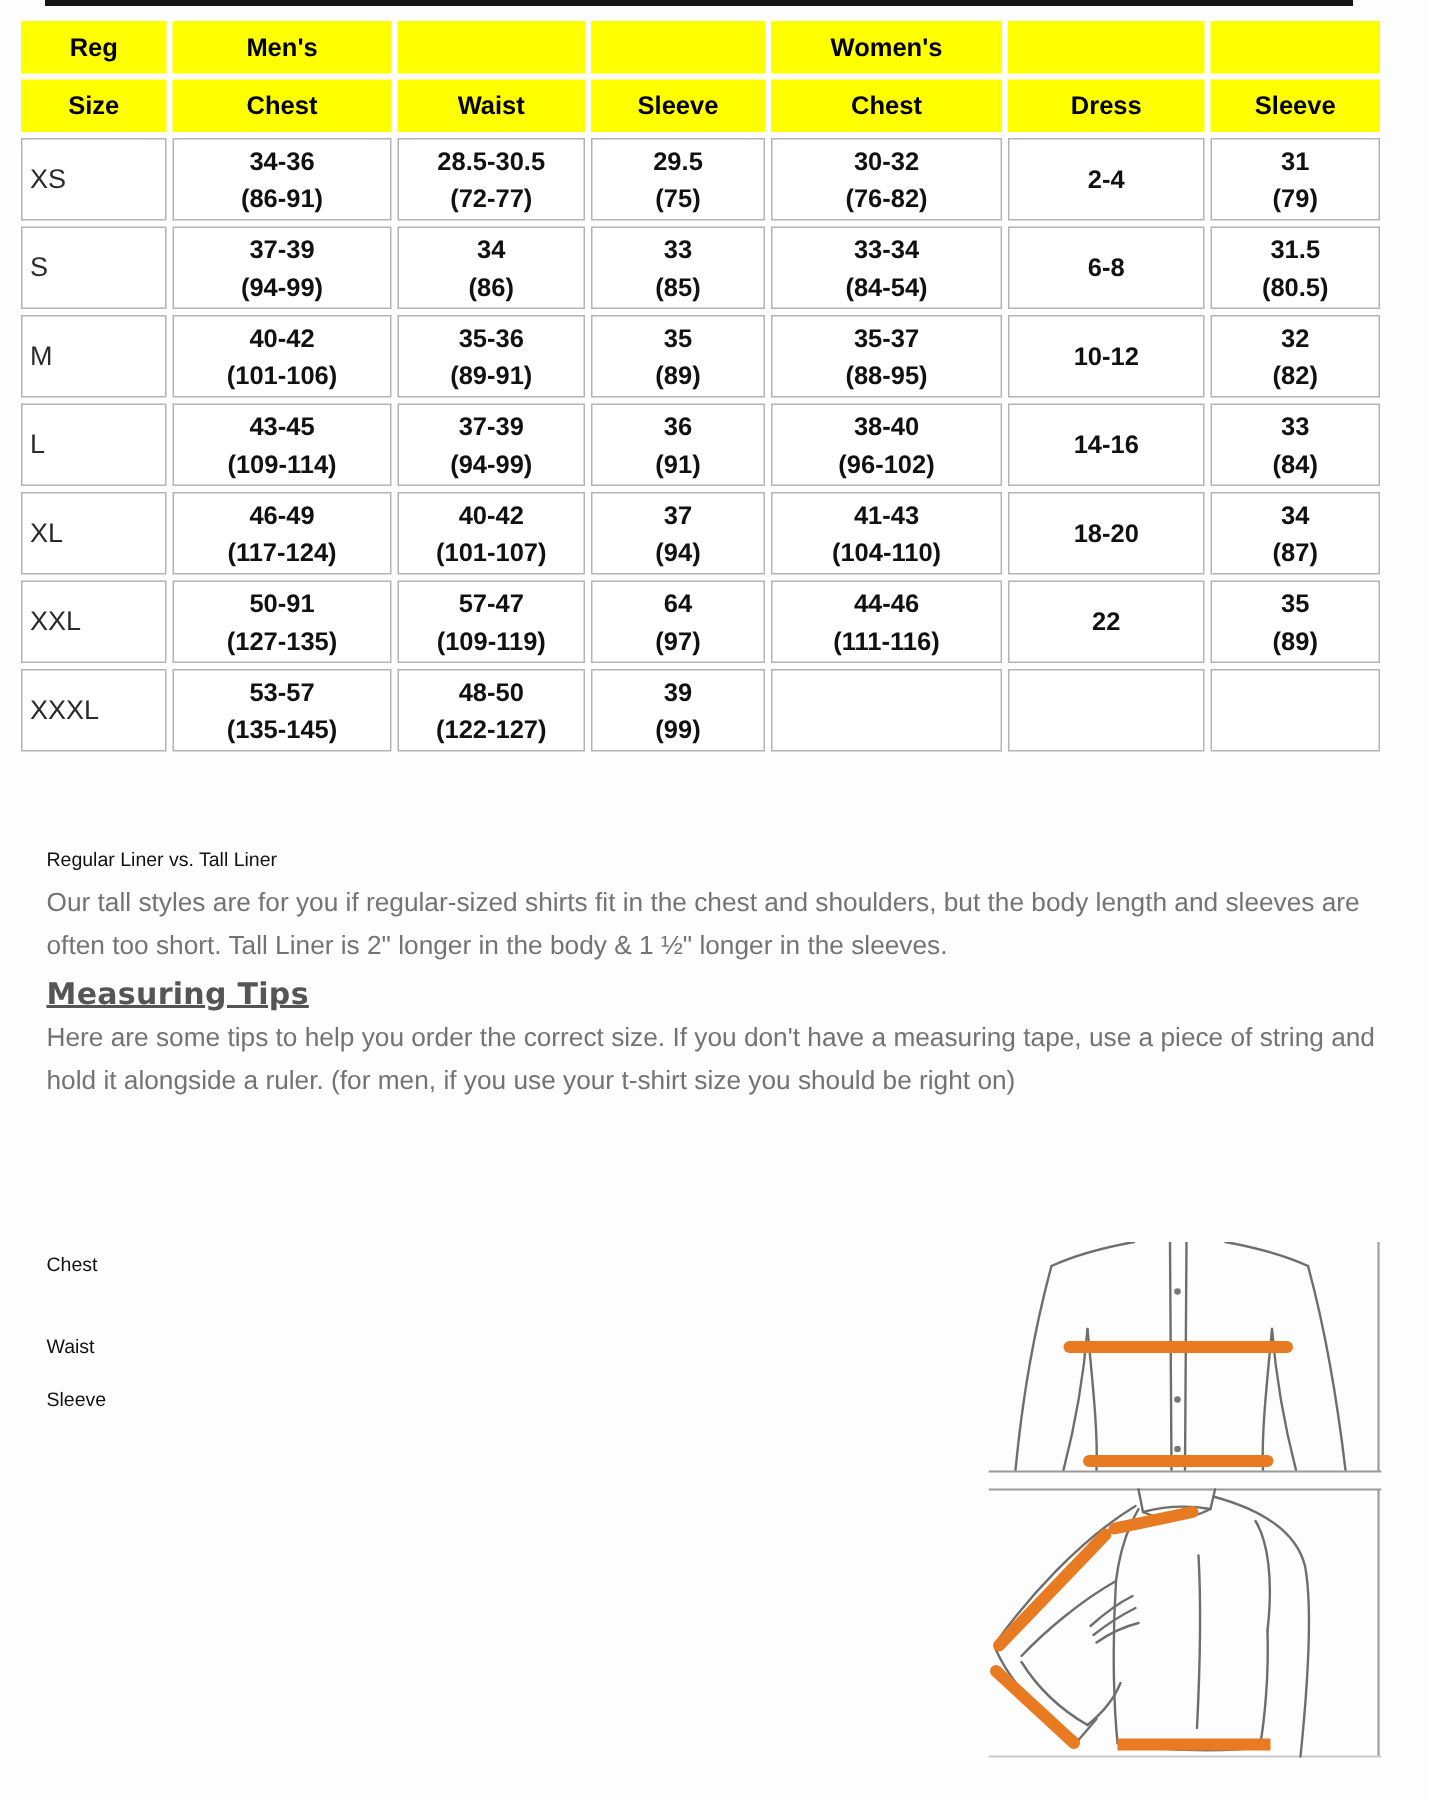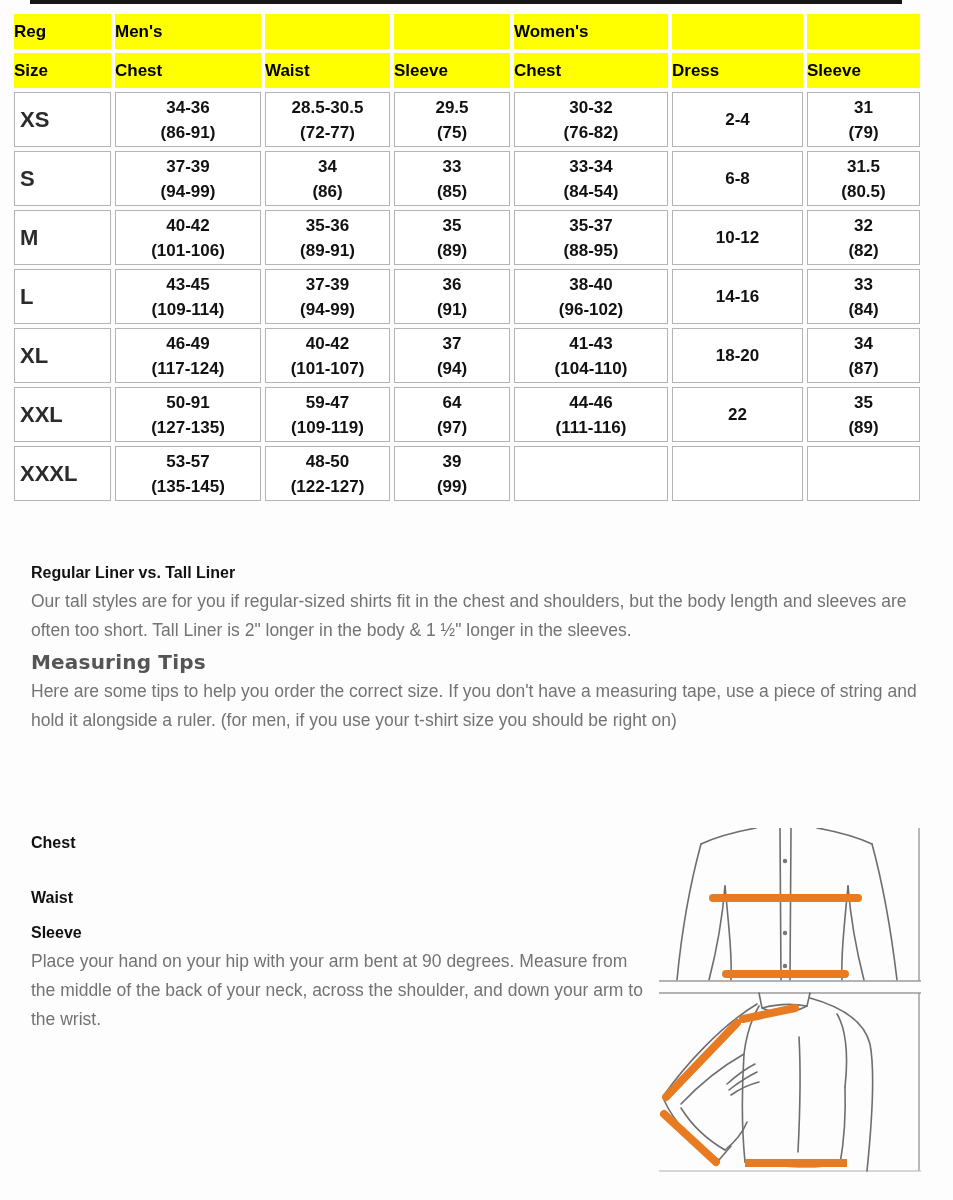--- a/index.html
+++ b/index.html
@@ -11,40 +11,40 @@
   .top-crop-bar { position:absolute; top:0; left:30px; width:872px; height:4px; background:#161616; }
 
   
   table.size-table {
     position:absolute; top:10px; left:10px;
     border-collapse:separate; border-spacing:4px; table-layout:fixed;
     width:895px;
   }
   .size-table th {
     background:#FFFF00; color:#000; font-weight:bold; font-size:17px;
-    height:35px; text-align:left; padding:0; border:none;
+    height:35px; text-align:center; padding:0; border:none;
   }
   .size-table td.dc {
     background:#ffffff; border:1px solid #b4b4b4; height:55px;
     text-align:center; vertical-align:middle; padding:0;
   }
   .size-table td.dc div { line-height:25px; font-weight:bold; font-size:17px; color:#111; }
   .size-table td.size-cell {
     background:#ffffff; border:1px solid #b4b4b4; height:55px;
     text-align:left; vertical-align:middle; padding:0 0 0 5px;
-    font-size:22px; font-weight:bold; color:#2b2b2b;
+    font-size:18px; font-weight:normal; color:#2b2b2b;
   }
 
   
   .text-sections { position:absolute; top:558px; left:31px; width:890px; }
-  .b-title { font-size:16px; font-weight:bold; color:#111; line-height:29px; margin:0; }
+  .b-title { font-size:13px; font-weight:normal; color:#111; line-height:29px; margin:0; }
   .body-text { font-size:17.5px; line-height:29px; color:#737373; margin:0; }
   .measuring-title {
     font-family:"DejaVu Sans", sans-serif; font-size:20px; font-weight:bold;
-    color:#555; line-height:30px; margin:2px 0 0 0; letter-spacing:0.2px;
+    color:#555; line-height:30px; margin:2px 0 0 0; letter-spacing:0.2px;text-decoration:underline;
   }
 
   
   .measure-area { position:absolute; top:828px; left:31px; width:890px; display:flex; }
   .measure-text { width:618px; }
   .mblock-waist { margin-top:26px; }
   .mblock-sleeve { margin-top:6px; }
   .diagrams { width:262px; margin-left:10px; display:flex; flex-direction:column; }
   .diagrams svg { display:block; }
   .diagram-gap { height:7px; }
@@ -220,21 +220,21 @@
             <div>(87)</div>
           </td>
       </tr>
       <tr>
         <td class="size-cell">XXL</td>
         <td class="dc">
             <div>50-91</div>
             <div>(127-135)</div>
           </td>
         <td class="dc">
-            <div>59-47</div>
+            <div>57-47</div>
             <div>(109-119)</div>
           </td>
         <td class="dc">
             <div>64</div>
             <div>(97)</div>
           </td>
         <td class="dc">
             <div>44-46</div>
             <div>(111-116)</div>
           </td>
@@ -287,21 +287,20 @@
   <div class="measure-area">
     <div class="measure-text">
       <div>
         <p class="b-title">Chest</p>
       </div>
       <div class="mblock-waist">
         <p class="b-title">Waist</p>
       </div>
       <div class="mblock-sleeve">
         <p class="b-title">Sleeve</p>
-        <p class="body-text">Place your hand on your hip with your arm bent at 90 degrees. Measure from the middle of the back of your neck, across the shoulder, and down your arm to the wrist.</p>
       </div>
     </div>
 
     <div class="diagrams">
 
       <svg width="262" height="157" viewBox="0 0 262 157">
         <g stroke="#6E6E6E" stroke-width="1.6" fill="none" stroke-linecap="round">
 
           <path d="M 97,0 C 75,4 55,10 42,16"></path>
           <path d="M 158,0 C 180,4 200,10 213,16"></path>

